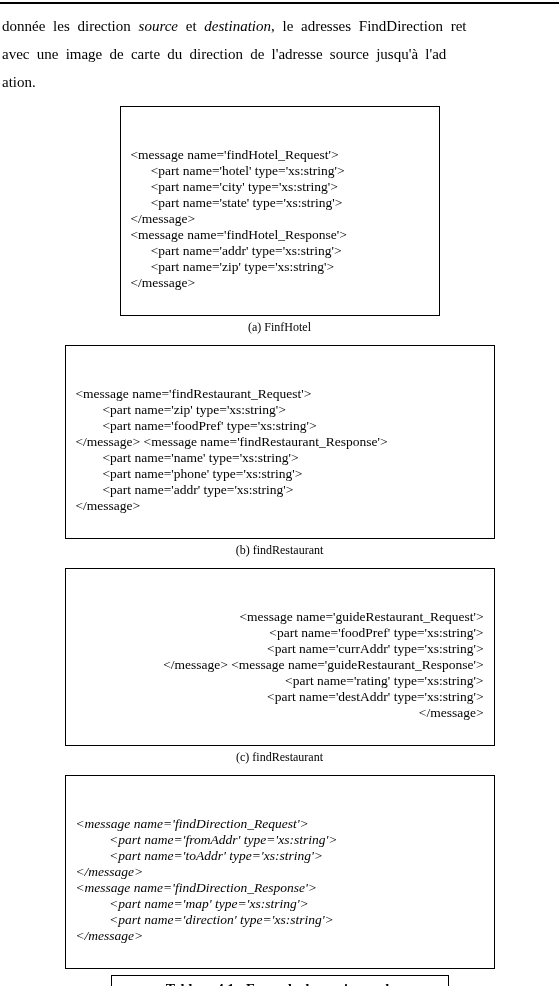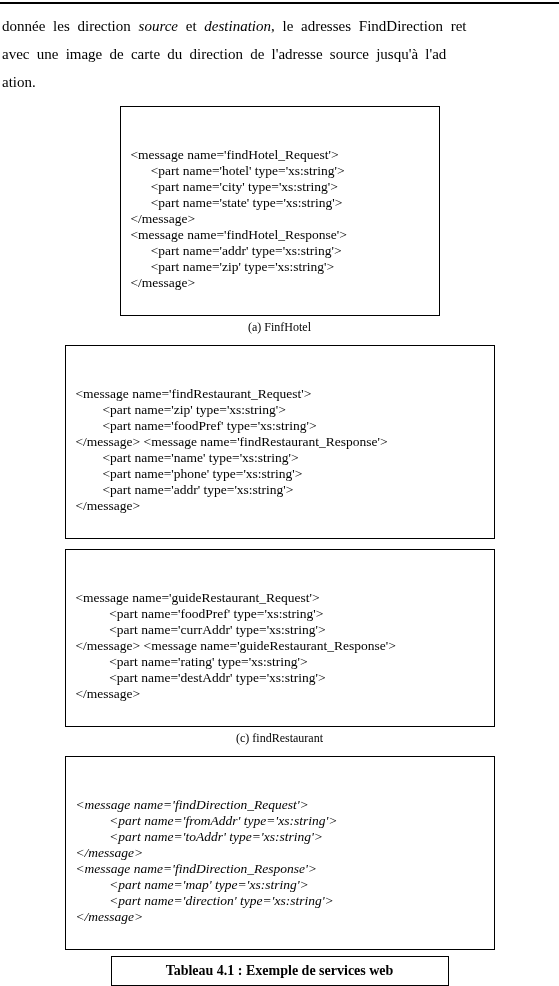--- a/index.html
+++ b/index.html
@@ -30,21 +30,21 @@
     margin: 10px auto 4px auto;
     padding: 24px 10px;
     font-family: "Bookman Old Style", "Georgia", "Times New Roman", serif;
     font-size: 13.5px;
     line-height: 16px;
     white-space: pre;
     box-sizing: border-box;
   }
   .box.a { width: 320px; }
   .box.b { width: 430px; }
-  .box.c { width: 430px; }
+  .box.c { width: 430px; text-align: right; }
   .box.d { width: 430px; font-style: italic; }
   .caption {
     font-family: "Bookman Old Style", Georgia, serif;
     font-size: 12px;
     text-align: center;
     margin: 2px 0 6px 0;
   }
   .tablecaption-box {
     border: 1.5px solid #000;
     width: 320px;
@@ -87,20 +87,21 @@
 
   <div class="box b">
 <span>&lt;message name='findRestaurant_Request'&gt;</span>
 <span>        &lt;part name='zip' type='xs:string'&gt;</span>
 <span>        &lt;part name='foodPref' type='xs:string'&gt;</span>
 <span>&lt;/message&gt; &lt;message name='findRestaurant_Response'&gt;</span>
 <span>        &lt;part name='name' type='xs:string'&gt;</span>
 <span>        &lt;part name='phone' type='xs:string'&gt;</span>
 <span>        &lt;part name='addr' type='xs:string'&gt;</span>
 <span>&lt;/message&gt;</span></div>
+  <div class="caption">(b) findRestaurant</div>
 
   <div class="box c">
 <span>&lt;message name='guideRestaurant_Request'&gt;</span>
 <span>          &lt;part name='foodPref' type='xs:string'&gt;</span>
 <span>          &lt;part name='currAddr' type='xs:string'&gt;</span>
 <span>&lt;/message&gt; &lt;message name='guideRestaurant_Response'&gt;</span>
 <span>          &lt;part name='rating' type='xs:string'&gt;</span>
 <span>          &lt;part name='destAddr' type='xs:string'&gt;</span>
 <span>&lt;/message&gt;</span></div>
   <div class="caption">(c) findRestaurant</div>

